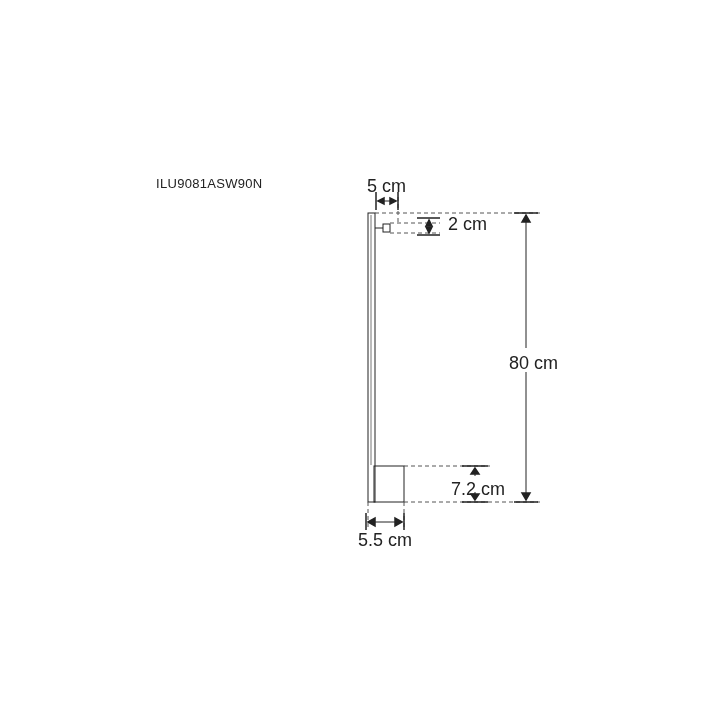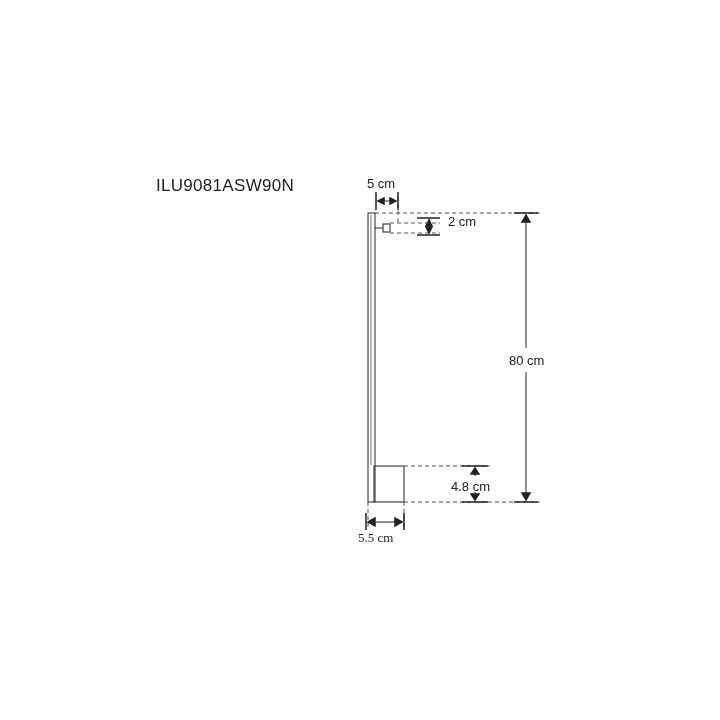--- a/index.html
+++ b/index.html
@@ -1,18 +1,18 @@
 <!DOCTYPE html>
 <html><head>
 <meta charset="utf-8">
 <style>
   html, body { margin:0; padding:0; background:#ffffff; }
   body { width:720px; height:720px; position:relative; overflow:hidden; font-family:"Liberation Sans", sans-serif; }
-  .label { position:absolute; color:#222; font-size:13px; white-space:nowrap; }
-  #product-code { left:156px; top:176px; font-size:17px; letter-spacing:0.3px; }
+  .label { position:absolute; color:#222; font-size:18px; white-space:nowrap; }
+  #product-code { left:156px; top:176px; font-size:13px; letter-spacing:0.3px; }
   svg { position:absolute; left:0; top:0; }
 </style>
 </head>
 <body>
 
 <div id="product-code" class="label">ILU9081ASW90N</div>
 
 <svg width="720" height="720" viewBox="0 0 720 720">
 
   <g stroke="#222" fill="none" stroke-width="1">
@@ -74,14 +74,14 @@
     <line x1="404" y1="513" x2="404" y2="530"></line>
     <line x1="368" y1="522" x2="402" y2="522" stroke-width="1"></line>
     <polygon points="368,522 375,518 375,526"></polygon>
     <polygon points="402,522 395,518 395,526"></polygon>
   </g>
 </svg>
 
 <div class="label" style="left:367px;top:176px;">5 cm</div>
 <div class="label" style="left:448px;top:214px;">2 cm</div>
 <div class="label" style="left:509px;top:353px;">80 cm</div>
-<div class="label" style="left:451px;top:479px;">4.8 cm</div>
-<div class="label" style="left:358px;top:530px;font-family:Liberation Serif, serif;">5.5 cm</div>
+<div class="label" style="left:451px;top:479px;">7.2 cm</div>
+<div class="label" style="left:358px;top:530px;">5.5 cm</div>
 
 </body></html>

